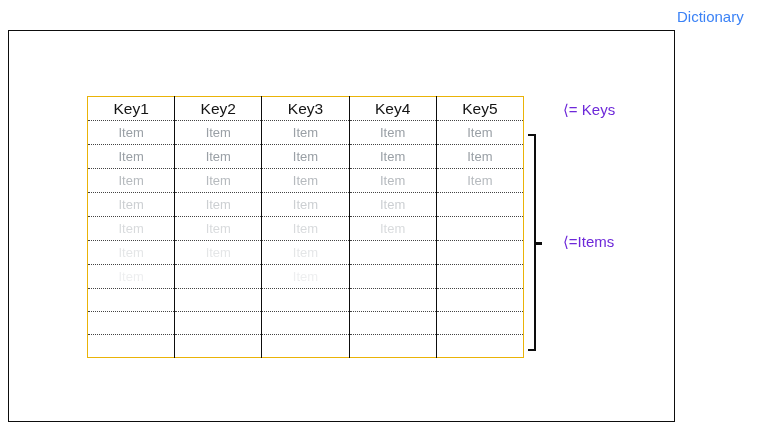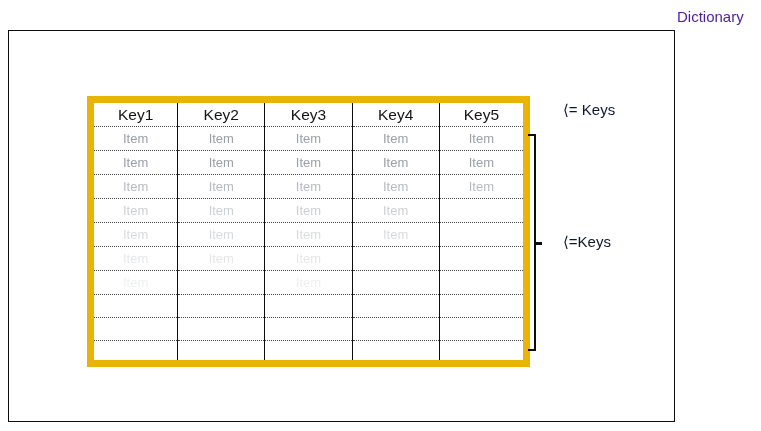--- a/index.html
+++ b/index.html
@@ -28,33 +28,33 @@
     background: #ffffff;
   }
 
   
   #dictionary-title {
     position: absolute;
     left: 677px;
     top: 7px;
     font-size: 15px;
     line-height: 20px;
-    color: #4c1d95;
+    color: #3b82f6;
     white-space: nowrap;
   }
 
   
   #keys-table {
     position: absolute;
     left: 87px;
     top: 96px;
     width: 436px;
     border-collapse: collapse;
     box-sizing: border-box;
-    border: 7px solid #eab308;
+    border: 1px solid #eab308;
     table-layout: fixed;
   }
   #keys-table col { width: 87.2px; }
 
   #keys-table td,
   #keys-table th {
     height: 23px;
     padding: 0;
     margin: 0;
     text-align: center;
@@ -82,21 +82,21 @@
   #keys-table tbody tr:last-child td { border-bottom: none; }
 
   .cell-item { color: #9aa0a6; }
   .cell-empty { color: transparent; }
 
   
   .annotation {
     position: absolute;
     font-size: 15px;
     line-height: 20px;
-    color: #0f172a;
+    color: #6d28d9;
     white-space: nowrap;
   }
   #keys-annotation  { left: 563px; top: 100px; }
   #items-annotation { left: 563px; top: 232px; }
 
   
   #items-bracket {
     position: absolute;
     left: 528px;
     top: 134px;
@@ -219,20 +219,20 @@
         <td class="cell-empty"></td>
         <td class="cell-empty"></td>
         <td class="cell-empty"></td>
         <td class="cell-empty"></td>
       </tr>
     </tbody>
 </table>
 
 <div id="keys-annotation" class="annotation">⟨= Keys</div>
 
-<div id="items-annotation" class="annotation">⟨=Keys</div>
+<div id="items-annotation" class="annotation">⟨=Items</div>
 
 <div id="items-bracket">
   <div class="b-arm top"></div>
   <div class="b-spine"></div>
   <div class="b-tick"></div>
   <div class="b-arm bottom"></div>
 </div>
 
 </body></html>

